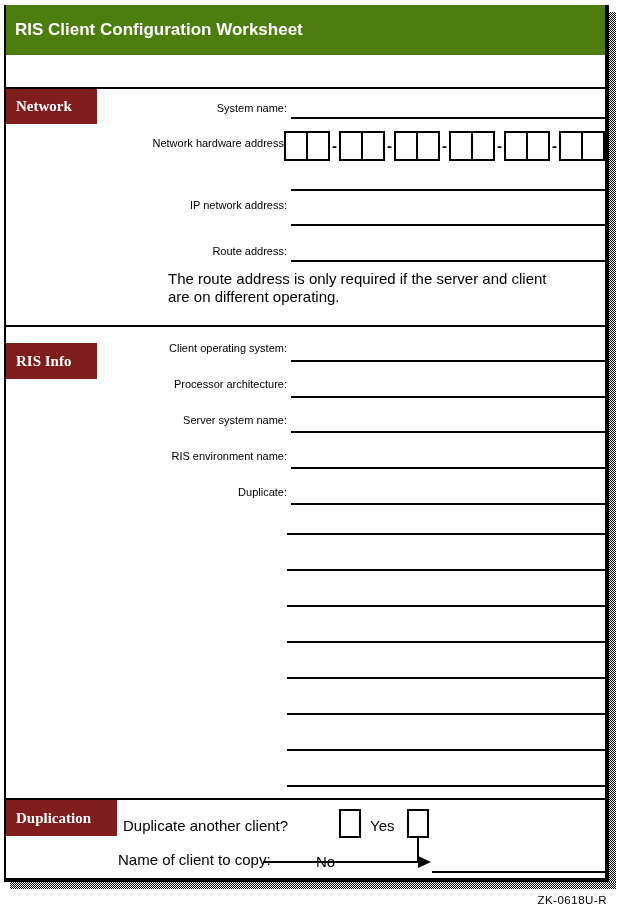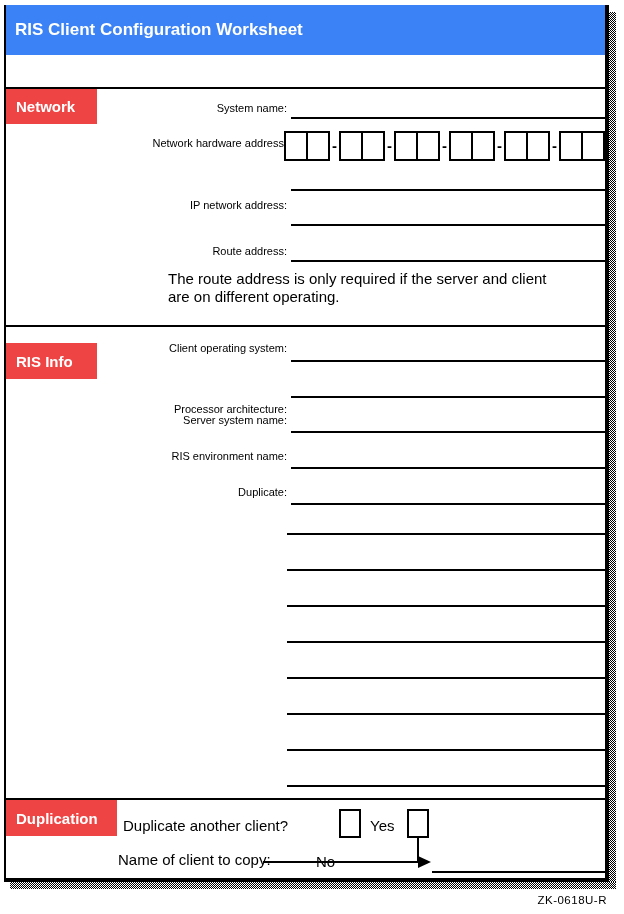--- a/index.html
+++ b/index.html
@@ -5,25 +5,25 @@
   html,body{margin:0;padding:0;}
   body{width:624px;height:914px;background:#fff;position:relative;overflow:hidden;
        font-family:"Liberation Sans",sans-serif;color:#000;}
   .page{position:absolute;left:4px;top:5px;width:605px;height:877px;box-sizing:border-box;
         background:#fff;border-left:2px solid #000;border-right:4px solid #000;
         border-bottom:4px solid #000;}
   .shadow{background-image:conic-gradient(#000 0 25%,#fff 0 50%,#000 0 75%,#fff 0);
           background-size:2px 2px;position:absolute;}
   .shadow-r{left:609px;top:12px;width:7px;height:877px;}
   .shadow-b{left:10px;top:882px;width:606px;height:7px;}
-  .titlebar{position:absolute;left:0;top:0;right:0;height:50px;background:#3b82f6;color:#fff;
+  .titlebar{position:absolute;left:0;top:0;right:0;height:50px;background:#4d7c0f;color:#fff;
             font-weight:bold;font-size:17px;display:flex;align-items:center;padding-left:9px;}
   .hline{position:absolute;left:0;right:0;height:2px;background:#000;}
-  .sec-label{position:absolute;left:0;background:#ef4444;color:#fff;font-weight:bold;font-size:15px;
-             display:flex;align-items:center;padding-left:10px;box-sizing:border-box;height:36px;}
+  .sec-label{position:absolute;left:0;background:#7f1d1d;color:#fff;font-weight:bold;font-size:15px;
+             display:flex;align-items:center;padding-left:10px;box-sizing:border-box;height:36px;font-family:Liberation Serif, serif;}
   .flabel{position:absolute;left:0;width:281px;text-align:right;font-size:11px;height:18px;
           white-space:nowrap;}
   .wline{position:absolute;left:285px;right:0;height:2px;background:#000;}
   .bline{position:absolute;left:281px;right:0;height:2px;background:#000;}
   .note{position:absolute;left:162px;top:265px;width:438px;font-size:15px;line-height:18px;}
   .hwrow{position:absolute;left:278px;top:126px;width:321px;height:30px;display:flex;align-items:center;}
   .hwpair{width:46px;height:30px;box-sizing:border-box;border:2px solid #000;display:flex;flex:none;background:#fff;}
   .hwcell{flex:1;}
   .hwcell + .hwcell{border-left:2px solid #000;}
   .hwdash{flex:1;text-align:center;font-size:15px;font-weight:bold;line-height:26px;}
@@ -101,21 +101,21 @@
   </div>
 
   <div class="hline" style="top:320px;"></div>
   <div class="sec-label" style="top:338px;width:91px;">
     <span>RIS Info</span>
   </div>
 
   <div class="flabel" style="top:337px;">Client operating system:</div>
   <div class="wline" style="top:355px;"></div>
 
-  <div class="flabel" style="top:373px;margin-top:25px;">Processor architecture:</div>
+  <div class="flabel" style="top:373px;">Processor architecture:</div>
   <div class="wline" style="top:391px;"></div>
 
   <div class="flabel" style="top:409px;">Server system name:</div>
   <div class="wline" style="top:426px;"></div>
 
   <div class="flabel" style="top:445px;">RIS environment name:</div>
   <div class="wline" style="top:462px;"></div>
 
   <div class="flabel" style="top:481px;">Duplicate:</div>
   <div class="wline" style="top:498px;"></div>

